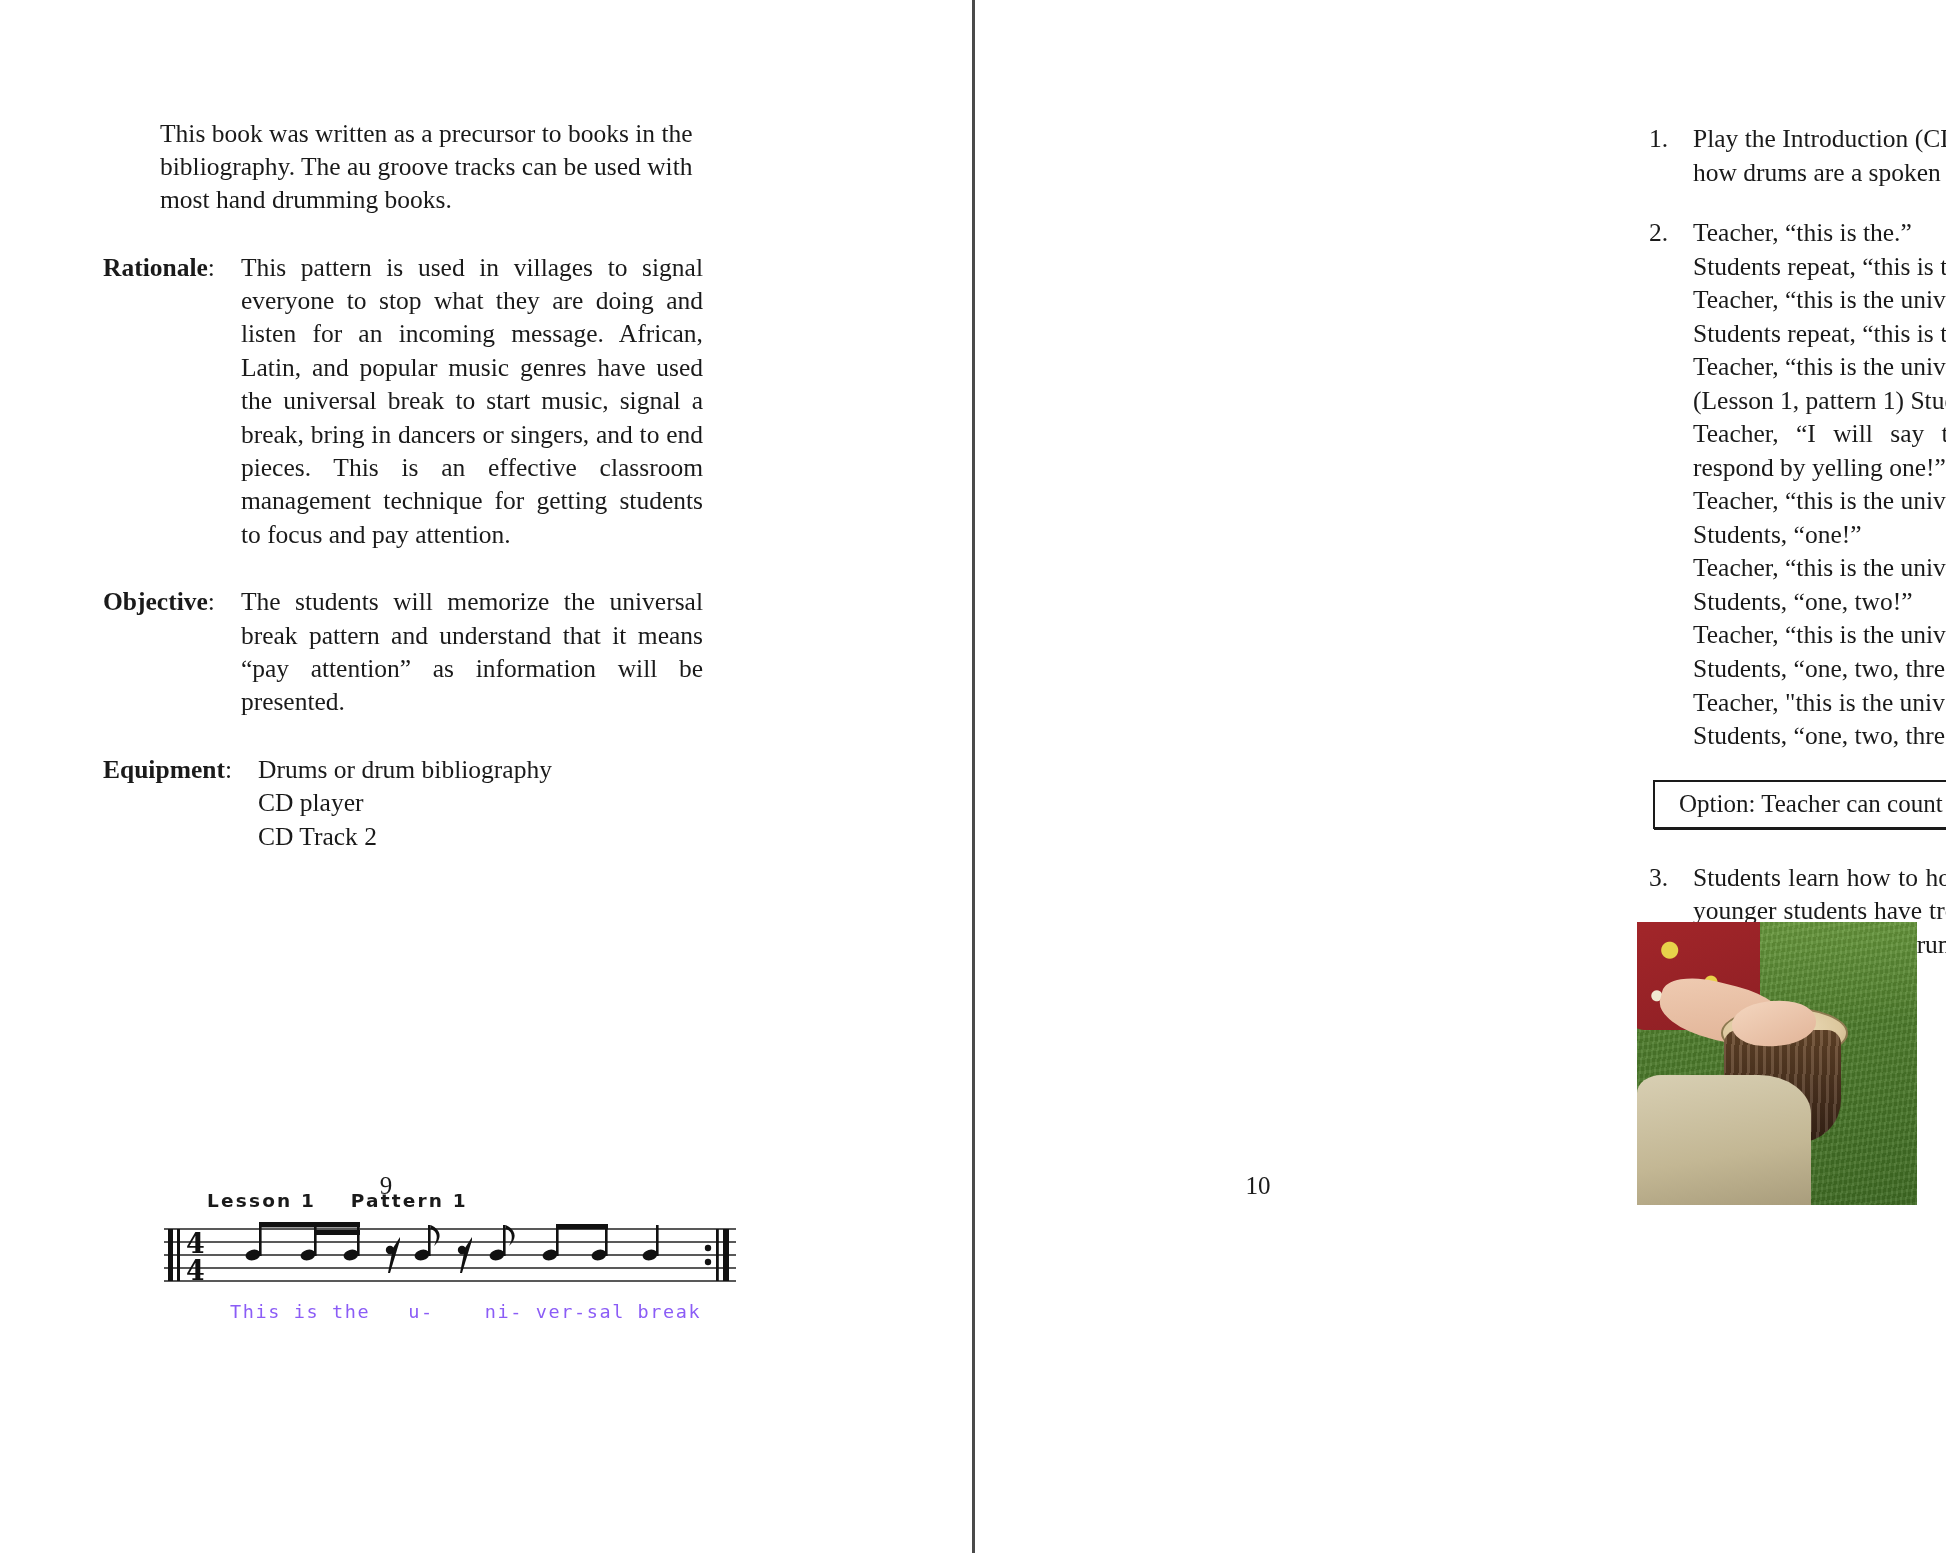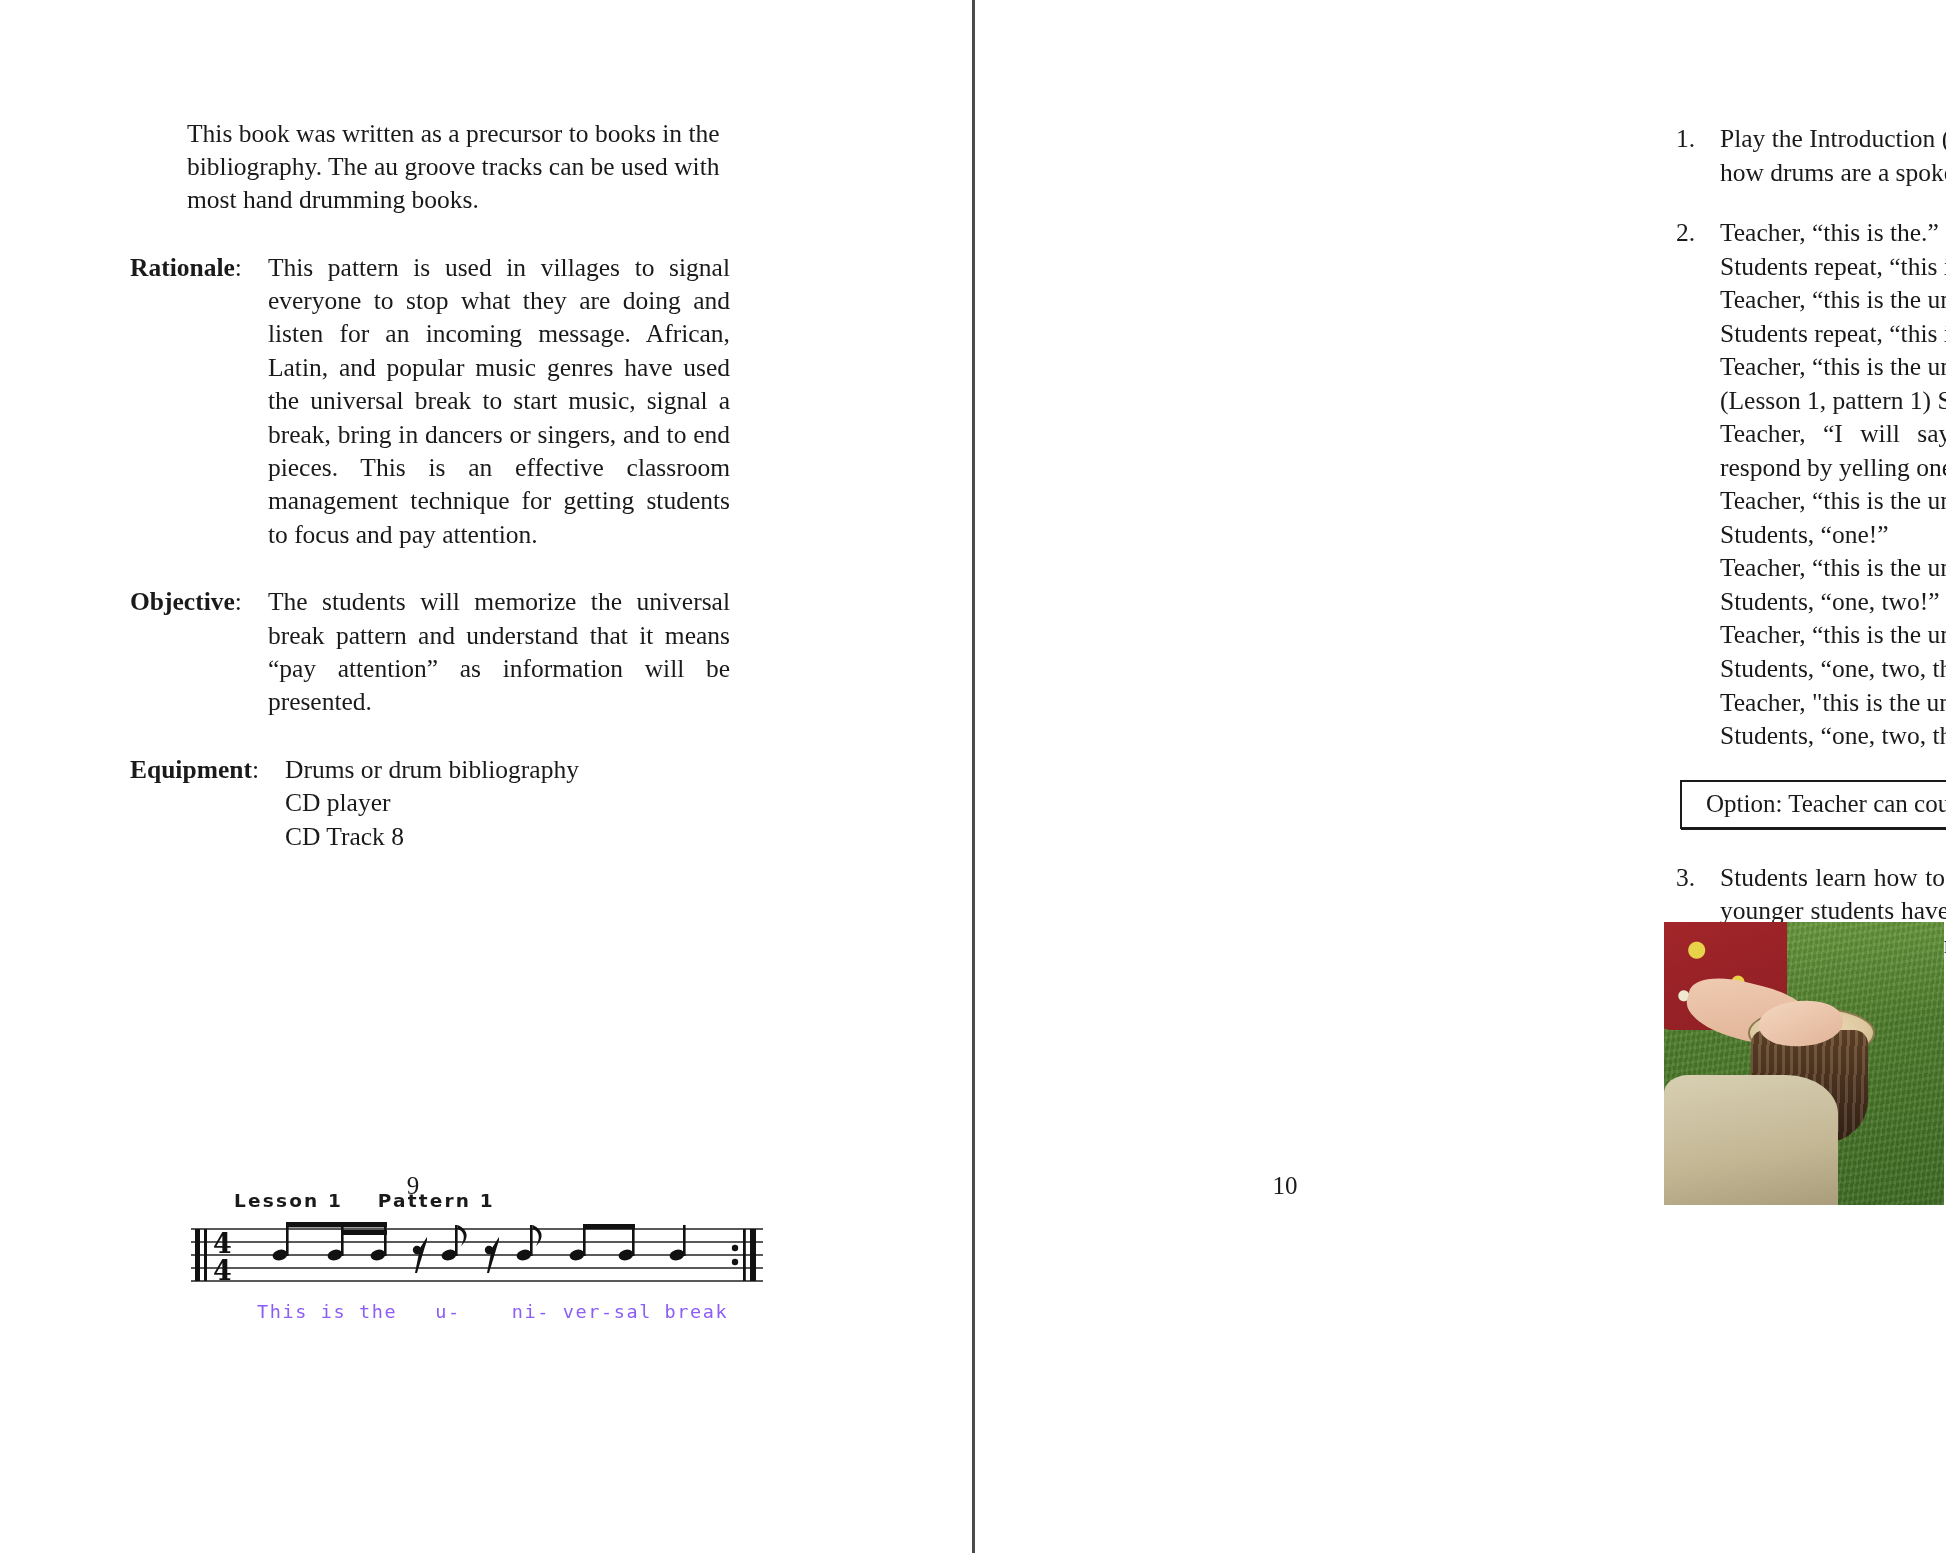--- a/index.html
+++ b/index.html
@@ -18,21 +18,21 @@
   .spread {
     position: absolute;
     inset: 0;
     display: flex;
   }
   .page {
     position: relative;
     height: 100%;
     box-sizing: border-box;
   }
-  .page-left  { width: 772px; margin-left: 27px; }
+  .page-left  { width: 772px; }
   .page-right { width: 972px; }
 
   .gutter {
     position: absolute;
     left: 972px;
     top: 0;
     width: 3px;
     height: 1553px;
     background: #4a4a4a;
   }
@@ -258,21 +258,21 @@
       <div class="field-block field-objective">
         <span class="field-label"><span>Objective</span><span class="field-colon">:</span></span>
         <span class="field-text">The students will memorize the universal break pattern and understand that it means “pay attention” as information will be presented.</span>
       </div>
 
       <div class="field-block field-equipment">
         <span class="field-label"><span>Equipment</span><span class="field-colon">:</span></span>
         <span class="field-text nojustify">
           <span class="equip-line">Drums or drum bibliography</span>
           <span class="equip-line">CD player</span>
-          <span class="equip-line">CD Track 8</span>
+          <span class="equip-line">CD Track 2</span>
         </span>
       </div>
 
 
     </div>
 
     <div class="notation">
       <div class="notation-title">Lesson 1    Pattern 1</div>
 
       <div class="staff-wrap">

